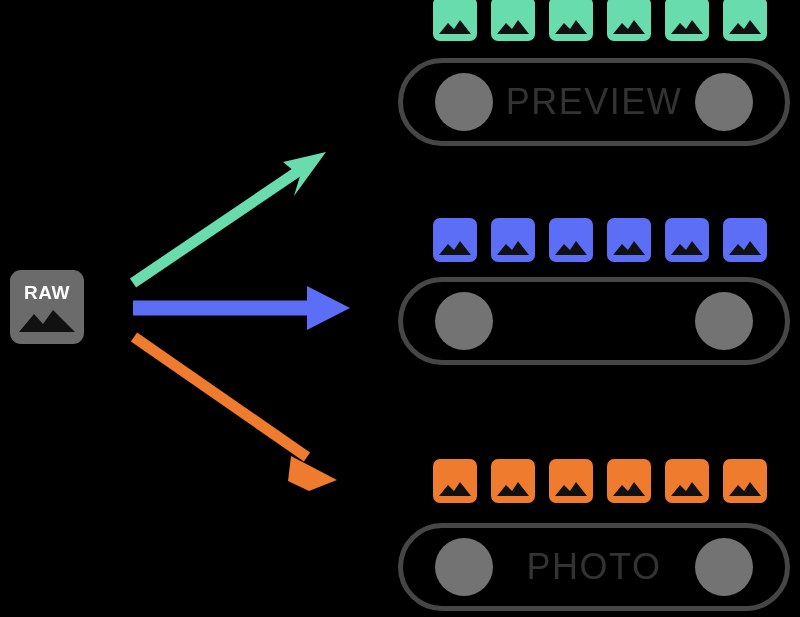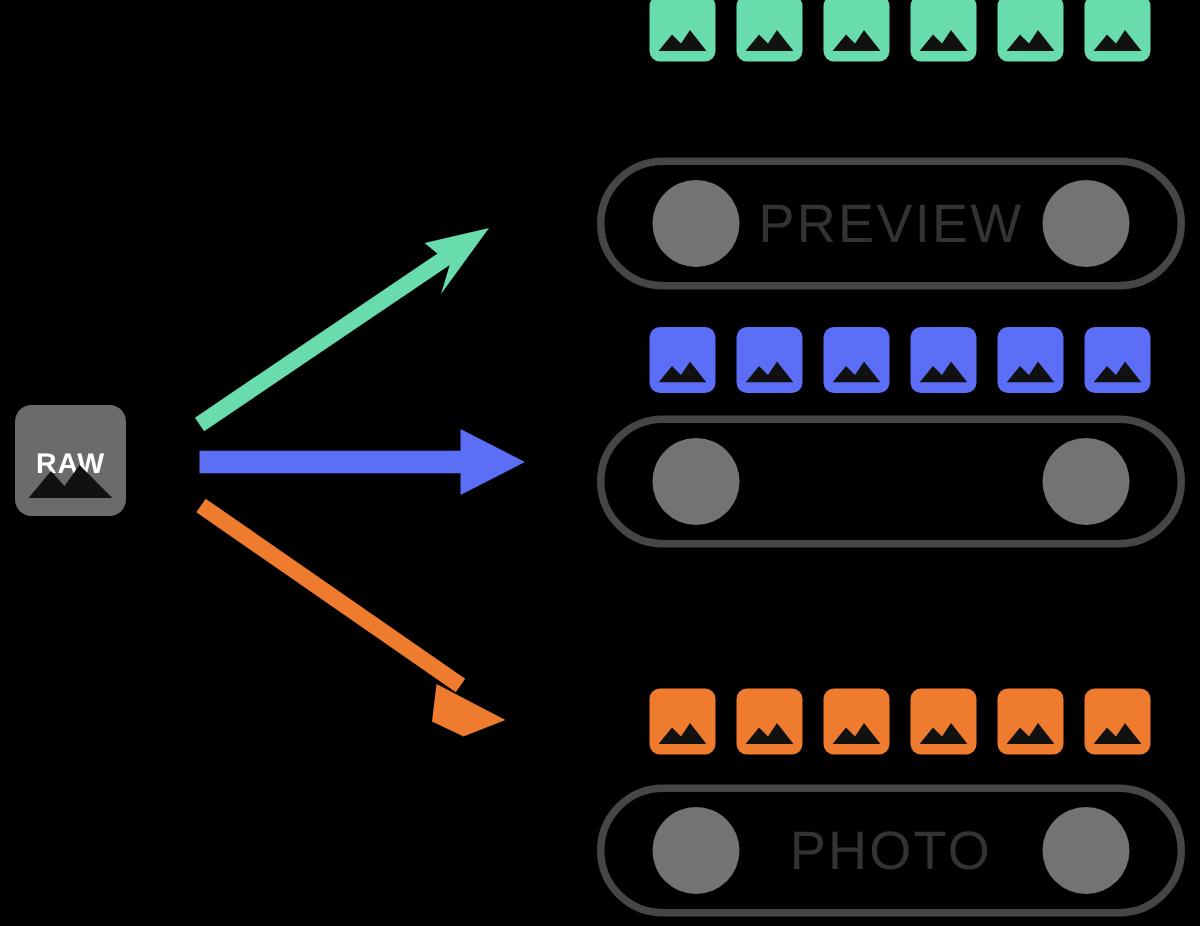--- a/index.html
+++ b/index.html
@@ -29,21 +29,21 @@
     flex-direction: column;
     align-items: center;
     justify-content: flex-start;
   }
   .raw-label {
     color: #ffffff;
     font-size: 19px;
     font-weight: bold;
     letter-spacing: 0.5px;
     line-height: 1;
-    margin-top: 30px;
+    margin-top: 13px;
     font-family: "Liberation Sans", sans-serif;
   }
   .raw-mountain {
     position: absolute;
     left: 9px;
     bottom: 12px;
     width: 56px;
     height: 26px;
   }
 
@@ -85,21 +85,21 @@
   .pill {
     position: absolute;
     left: 398px;
     width: 392px;
     height: 88px;
     box-sizing: border-box;
     border: 5px solid #464646;
     border-radius: 46px;
     background: transparent;
   }
-  .pill-preview { top: 58px; margin-top: 47px; }
+  .pill-preview { top: 58px; }
   .pill-photo   { top: 277px; }
   .pill-record  { top: 523px; }
 
   .roller {
     position: absolute;
     top: 50%;
     width: 58px;
     height: 58px;
     margin-top: -29px;
     border-radius: 50%;

